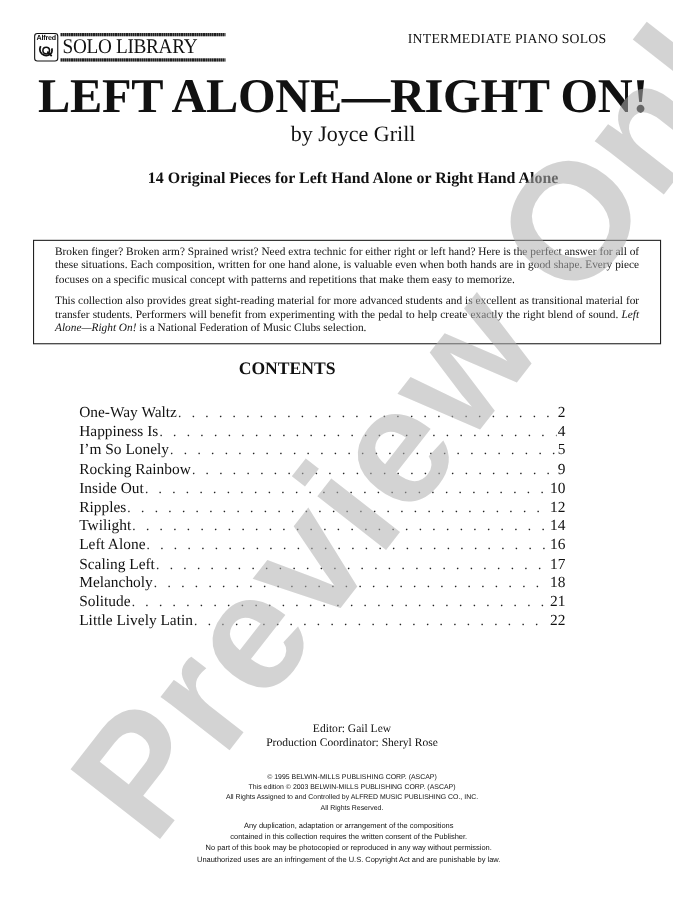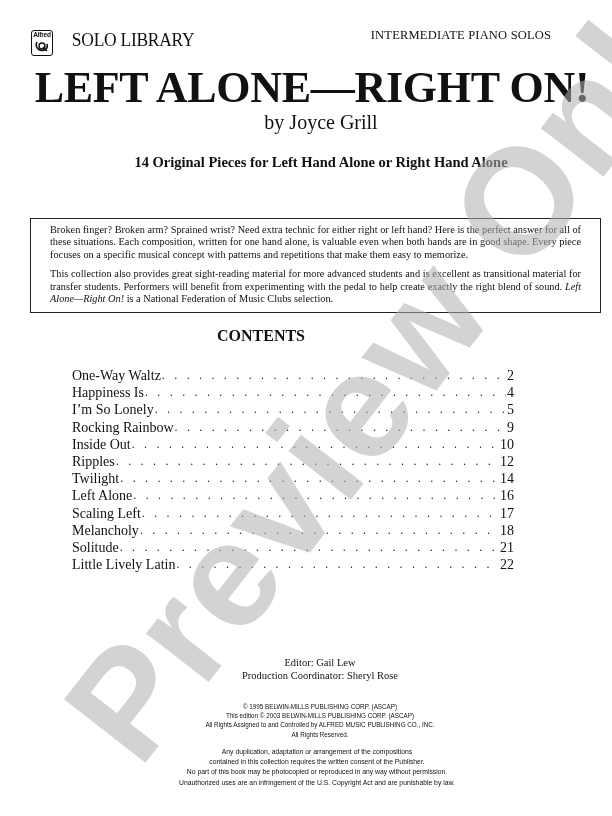--- a/index.html
+++ b/index.html
@@ -10,21 +10,21 @@
   .abs { position: absolute; }
 
   
   .logo { left: 31px; top: 30px; height: 26px; display: flex; align-items: stretch; }
   .logo-badge {
     width: 22px; height: 26px; border: 1.5px solid #111; border-radius: 3px; box-sizing: border-box;
     display: flex; flex-direction: column; align-items: center; justify-content: flex-start; background: #fff;
   }
   .logo-badge .alfred { font-family: "Liberation Sans", sans-serif; font-weight: bold; font-size: 6.5px; line-height: 8px; letter-spacing: -0.2px; }
   .logo-badge .mark { width: 14px; height: 13px; }
-  .logo-band { display: flex; margin-left: 2px; width: 150px; justify-content: flex-end; }
+  .logo-band { display: flex; flex-direction: column; margin-left: 2px; width: 150px; }
   .logo-band .rule { height: 3px; background: repeating-linear-gradient(90deg, #222 0 1px, #666 1px 2px); }
   .logo-band .text { font-family: "Liberation Serif", serif; font-size: 19px; line-height: 20px; letter-spacing: -0.3px; padding-left: 2px; transform: scaleX(0.92); transform-origin: left; white-space: nowrap; }
 
   .series { left: 330px; top: 28px; width: 262px; font-weight: normal; font-size: 12.5px; letter-spacing: 0.2px; text-align: center; }
 
   .title { left: 22px; top: 64px; width: 580px; font-weight: bold; font-size: 44px; line-height: 48px; text-align: center; letter-spacing: -0.3px; white-space: nowrap; }
   .byline { left: 0; top: 110px; width: 612px; text-align: center; font-size: 20px; line-height: 24px; padding-left: 30px; box-sizing: border-box; }
   .subtitle { left: 0; top: 136px; width: 612px; text-align: center; font-weight: bold; font-size: 14.5px; line-height: 18px; padding-left: 30px; box-sizing: border-box; margin-top: 17px; }
 
   .intro {

